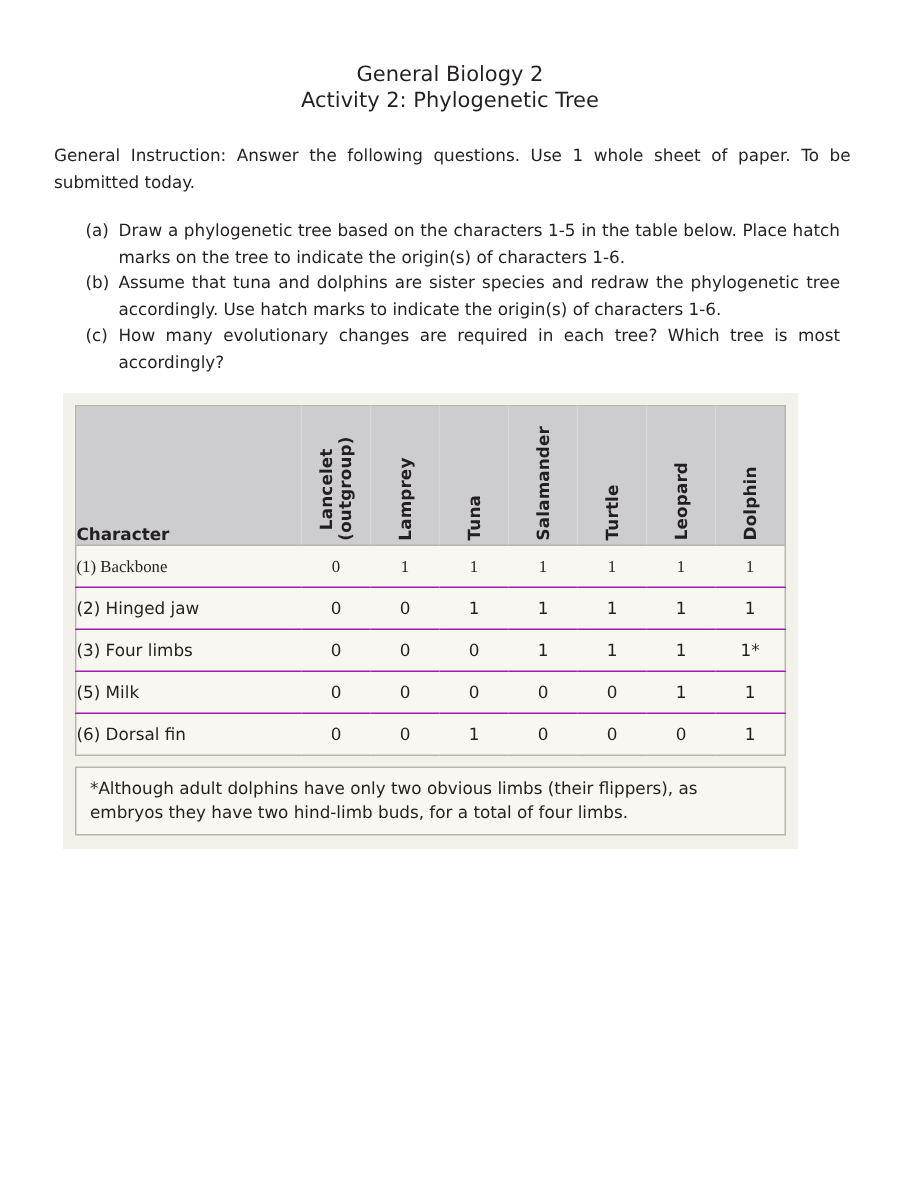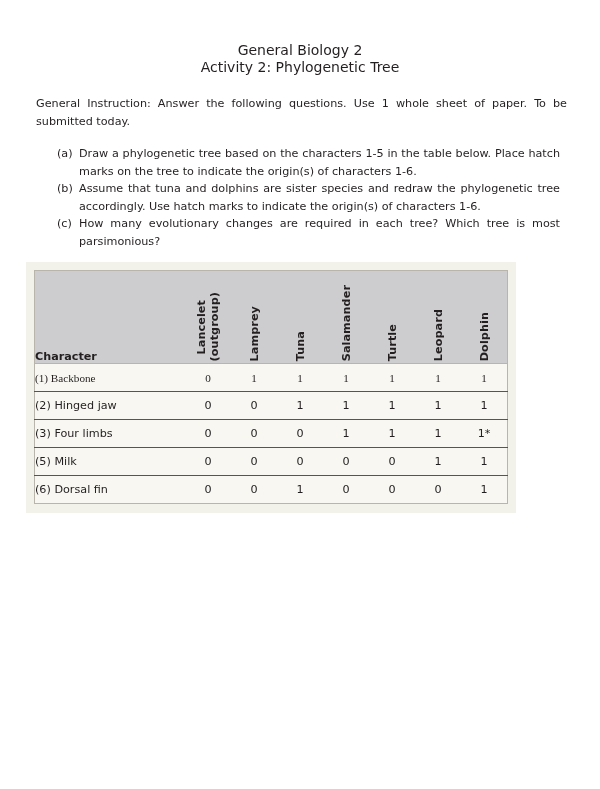--- a/index.html
+++ b/index.html
@@ -55,21 +55,21 @@
   }
   .qtext {
     flex: 1 1 auto;
     text-align: justify;
     text-justify: inter-word;
   }
 
   
   .table-panel {
     position: absolute;
-    left: 26px;
+    left: 42px;
     top: 262px;
     width: 490px;
     background: #f2f1ea;
     padding: 8px 8px 9px 8px;
     box-sizing: border-box;
   }
 
   .char-table {
     border-collapse: collapse;
     width: 474px;
@@ -161,21 +161,21 @@
   <div class="qitem">
     <span class="qmark">(a)</span>
     <span class="qtext">Draw a phylogenetic tree based on the characters 1-5 in the table below. Place hatch marks on the tree to indicate the origin(s) of characters 1-6.</span>
   </div>
   <div class="qitem">
     <span class="qmark">(b)</span>
     <span class="qtext">Assume that tuna and dolphins are sister species and redraw the phylogenetic tree accordingly. Use hatch marks to indicate the origin(s) of characters 1-6.</span>
   </div>
   <div class="qitem">
     <span class="qmark">(c)</span>
-    <span class="qtext">How many evolutionary changes are required in each tree? Which tree is most parsimonious?</span>
+    <span class="qtext">How many evolutionary changes are required in each tree? Which tree is most accordingly?</span>
   </div>
 </div>
 
 <div class="table-panel">
 
   <table class="char-table">
     <thead>
       <tr>
         <th class="hdr-character">Character</th>
         <th class="hdr-taxon"><span class="rot">Lancelet
@@ -235,14 +235,15 @@
         <td class="cell-val">0</td>
         <td class="cell-val">1</td>
         <td class="cell-val">0</td>
         <td class="cell-val">0</td>
         <td class="cell-val">0</td>
         <td class="cell-val">1</td>
       </tr>
     </tbody>
   </table>
 
+  <div class="footnote">*Although adult dolphins have only two obvious limbs (their flippers), as embryos they have two hind-limb buds, for a total of four limbs.</div>
 
 </div>
 
 </body></html>

